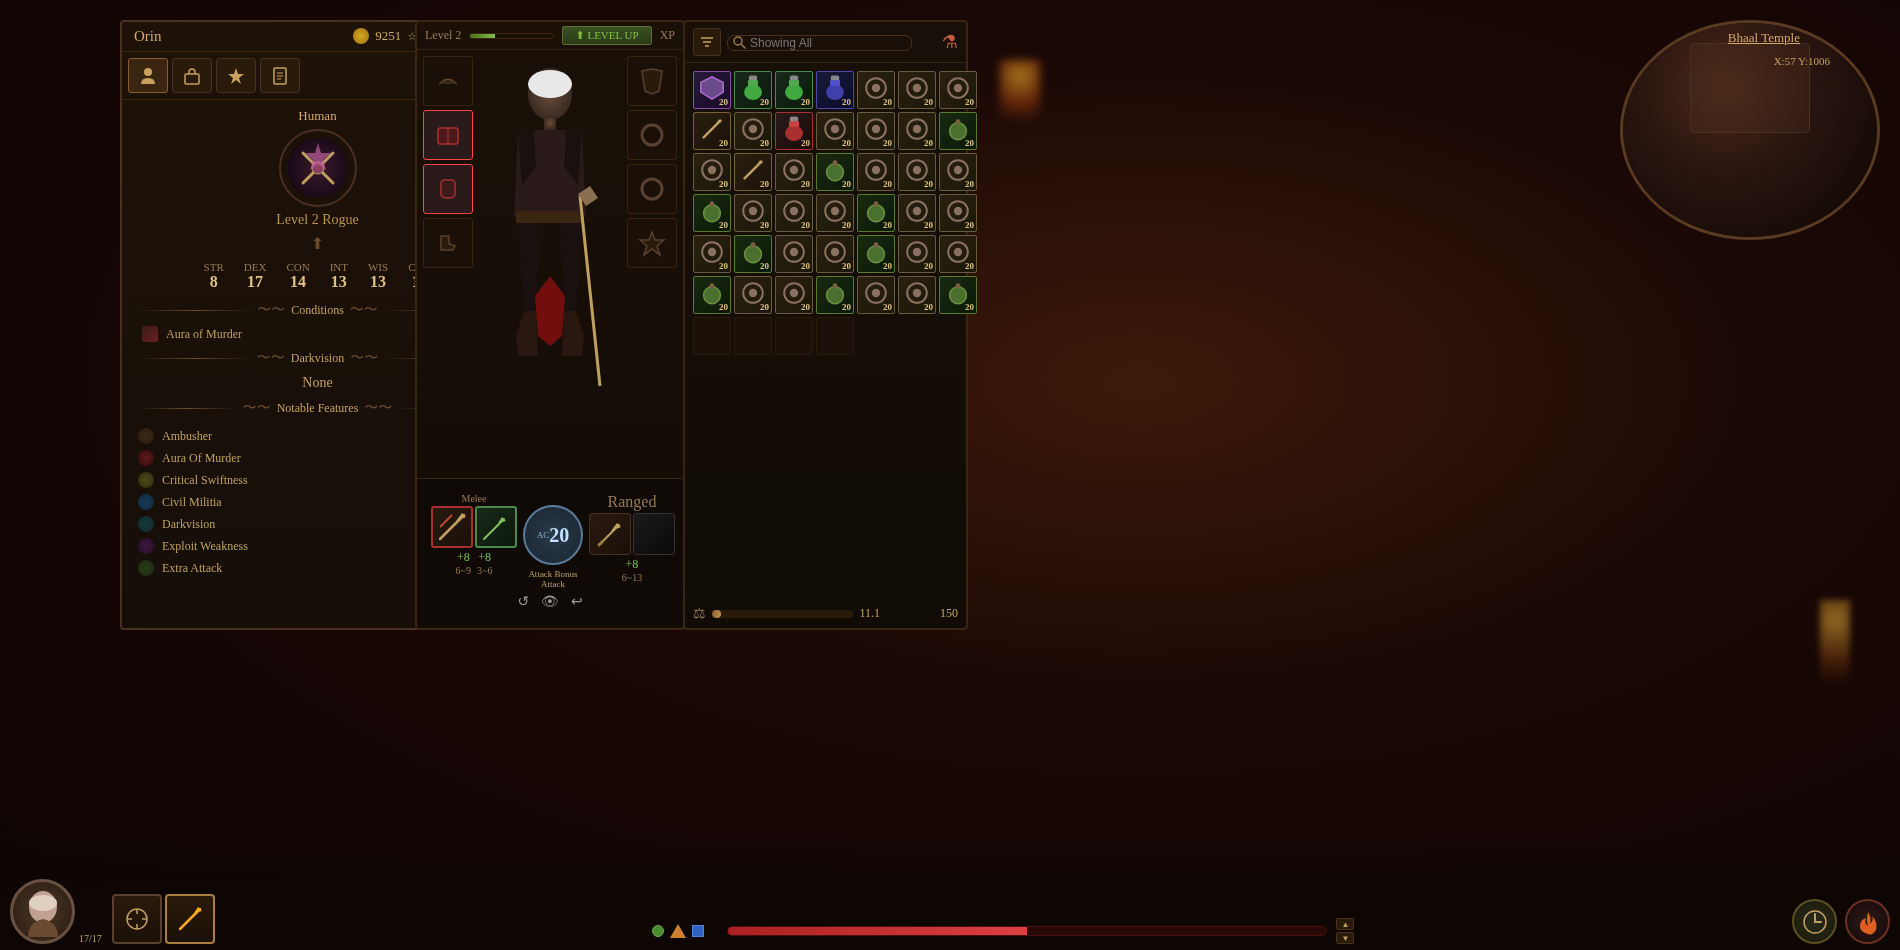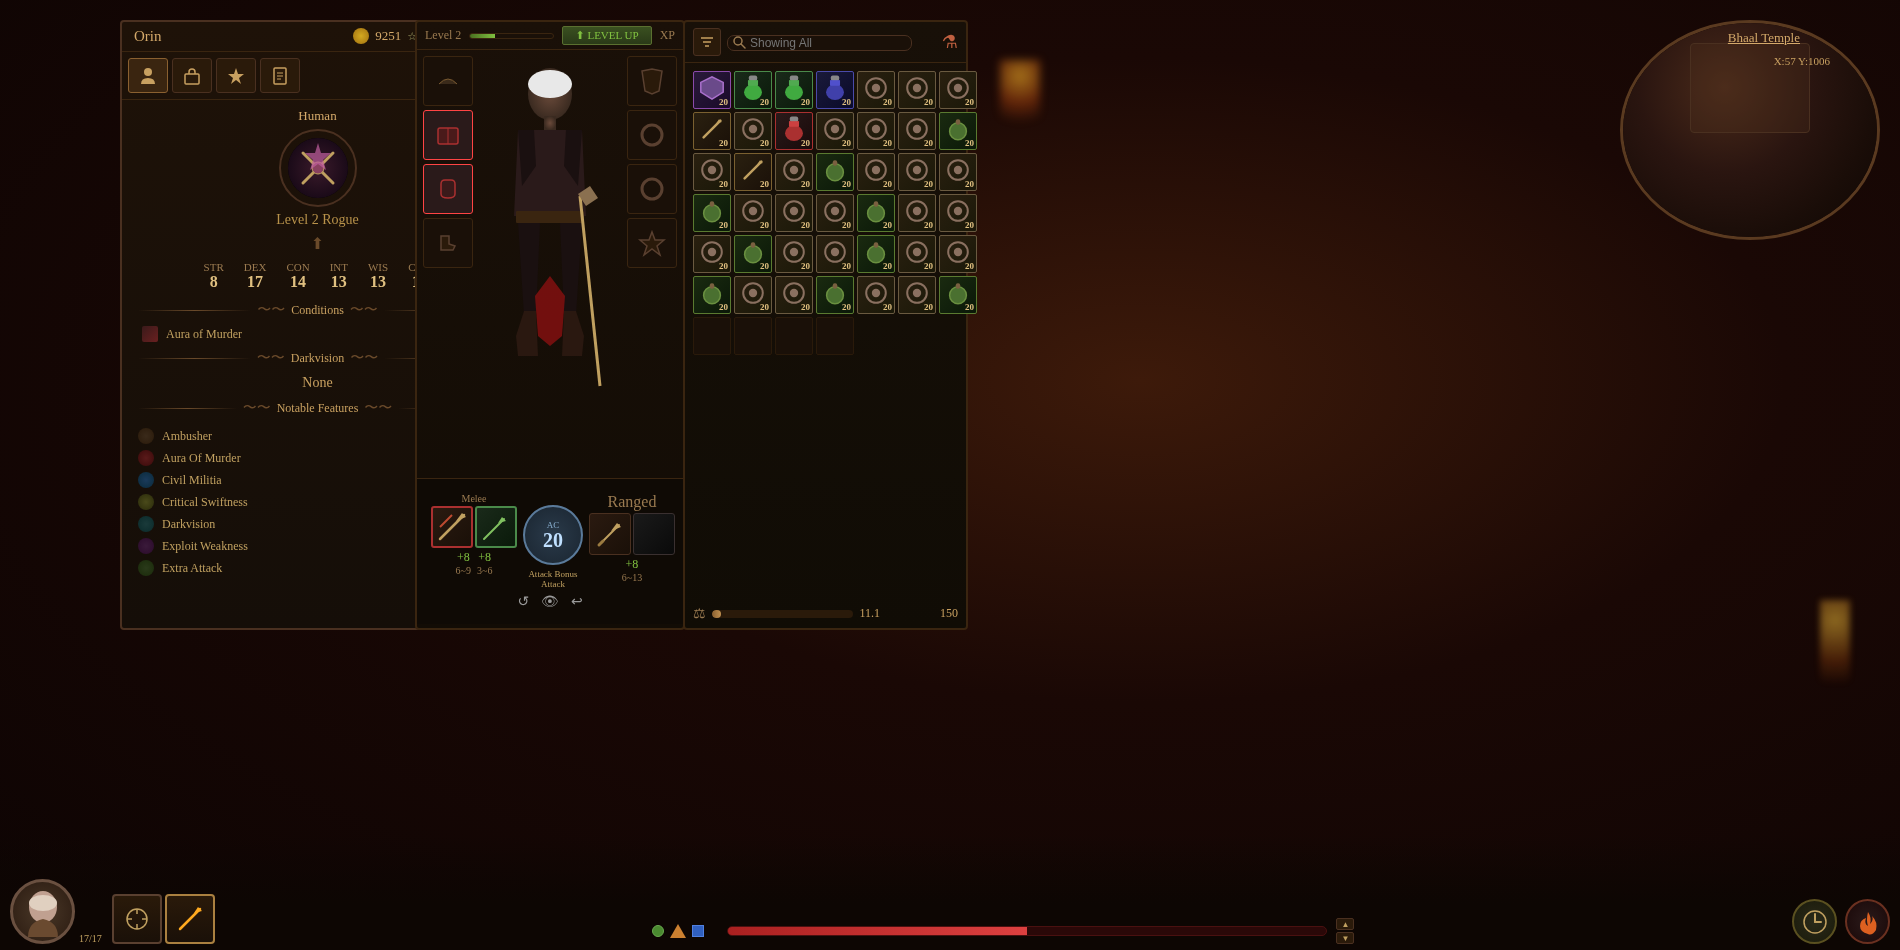--- a/index.html
+++ b/index.html
@@ -257,21 +257,21 @@
       justify-content: center;
     }
 
     .ac-circle {
       width: 60px;
       height: 60px;
       border-radius: 50%;
       background: radial-gradient(circle, #2a3a4a 0%, #1a2530 100%);
       border: 2px solid #5a7a9a;
       display: flex;
-      flex-direction: column;
+      flex-direction: row;
       align-items: center;
       justify-content: center;
     }
 
     .ac-label {
       color: #8ab0d0;
       font-size: 9px;
     }
 
     .ac-value {
@@ -619,26 +619,26 @@
   <div class="features-list">
     <div class="feature-item">
       <div class="feature-icon" style="background:radial-gradient(circle,#3a2a1a,#2a1a0a);"></div>
       <span>Ambusher</span>
     </div>
     <div class="feature-item">
       <div class="feature-icon" style="background:radial-gradient(circle,#5a1a1a,#3a0a0a);"></div>
       <span>Aura Of Murder</span>
     </div>
     <div class="feature-item">
+      <div class="feature-icon" style="background:radial-gradient(circle,#4a4a1a,#2a2a0a);"></div>
+      <span>Critical Swiftness</span>
+    </div>
+    <div class="feature-item">
       <div class="feature-icon" style="background:radial-gradient(circle,#1a3a5a,#0a2a3a);"></div>
       <span>Civil Militia</span>
-    </div>
-    <div class="feature-item">
-      <div class="feature-icon" style="background:radial-gradient(circle,#4a4a1a,#2a2a0a);"></div>
-      <span>Critical Swiftness</span>
     </div>
     <div class="feature-item">
       <div class="feature-icon" style="background:radial-gradient(circle,#1a3a3a,#0a2a2a);"></div>
       <span>Darkvision</span>
     </div>
     <div class="feature-item">
       <div class="feature-icon" style="background:radial-gradient(circle,#3a1a3a,#2a0a2a);"></div>
       <span>Exploit Weakness</span>
     </div>
     <div class="feature-item">

